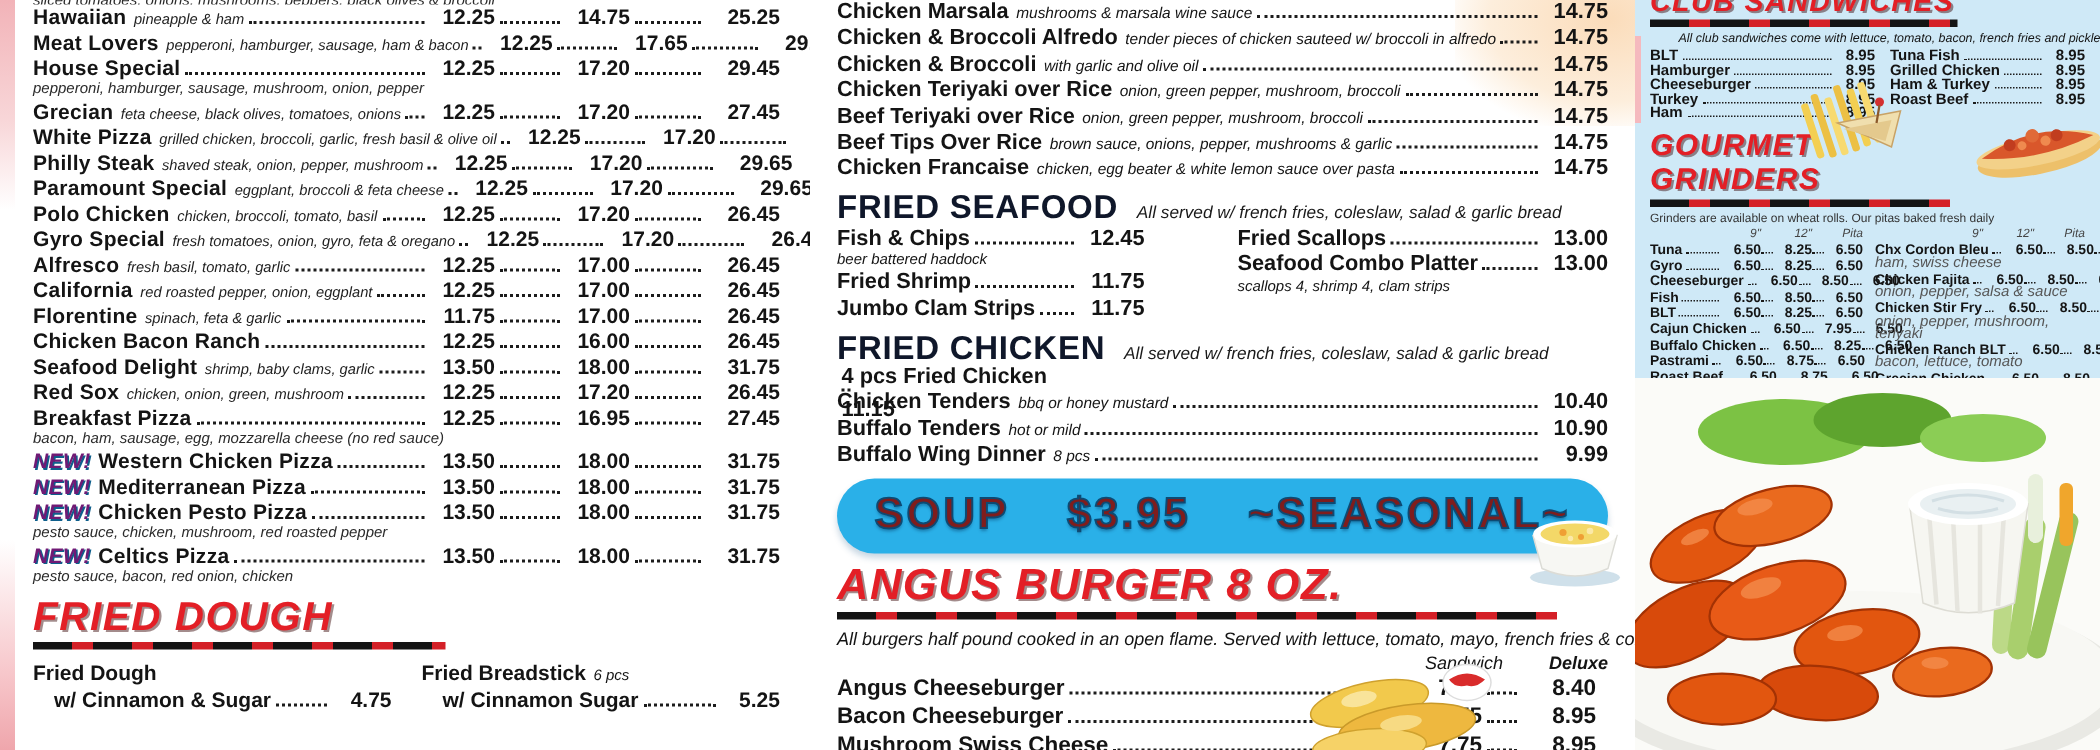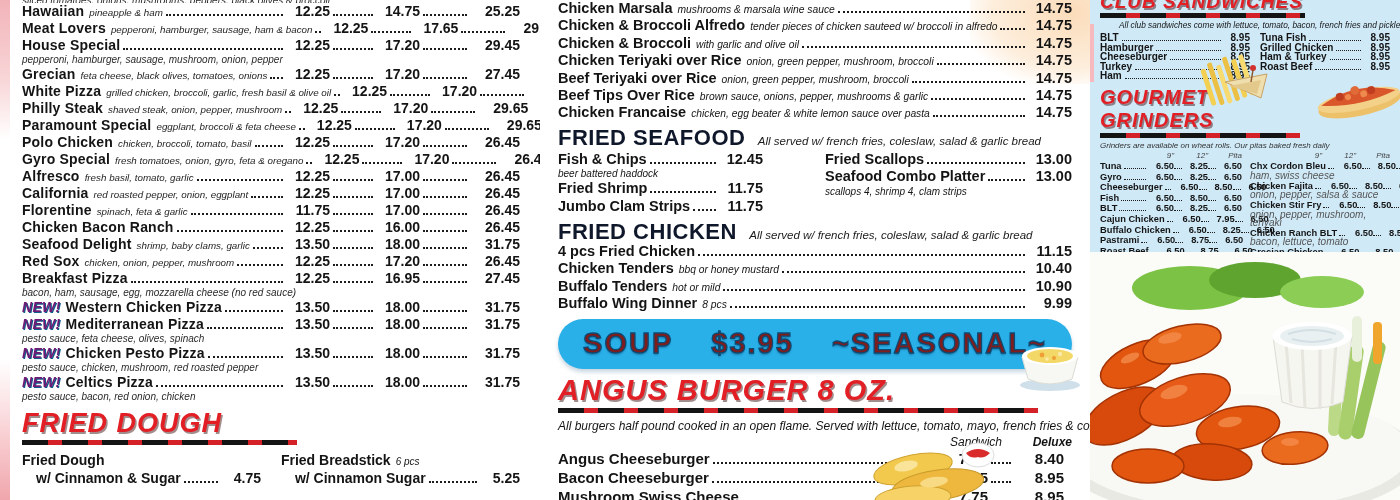--- a/index.html
+++ b/index.html
@@ -90,21 +90,21 @@
   
   .club-title { font-size:19px; margin-top:-9px; width:205px; }
   .club-sub { font-style:italic; font-size:8.3px; text-align:center; margin-top:2px; white-space:nowrap;margin-left:19px; }
   .club-cols { display:flex; margin-top:2px; position:relative; }
   .club-l { width:150px; } .club-r { width:130px; margin-left:10px; }
   .cl-row { display:flex; align-items:baseline; height:9.6px; font-weight:700; font-size:10px; white-space:nowrap; }
   .cl-row .dots { border-bottom-width:1.5px; margin-bottom:2px; }
   .cl-p { flex:0 0 26px; text-align:right; }
 
   .gr-title { font-size:20px; width:200px; margin-top:6px; }
-  .gr-sub { font-style:italic; font-size:8px; color:#333; margin-top:3px; }
+  .gr-sub { font-size:8px; color:#333; margin-top:3px; }
   .gr-cols { display:flex; margin-top:1px; }
   .gr-l { width:142px; } .gr-r { width:140px; margin-left:8px; }
   .gr-head { display:flex; font-style:italic; font-size:8px; color:#444; height:10px; }
   .gr-head .fill { flex:1; }
   .gr-head span { flex:0 0 26px; text-align:right; }
   .gr-head .g { flex:0 0 8px; }
   .gr-row { display:flex; align-items:baseline; height:10.6px; font-weight:700; font-size:9.3px; white-space:nowrap; }
   .gr-row .dots { border-bottom-width:1.5px; margin:0 2px 2px; }
   .gr-p { flex:0 0 26px; text-align:right; }
   .gr-mini { flex:0 0 8px; border-bottom:1.5px dotted #1c1c1c; margin-bottom:2px; }
@@ -258,21 +258,21 @@
           <span class="pz-desc">shrimp, baby clams, garlic</span>
           <span class="dots"></span>
           <span class="pz-price">13.50</span>
           <span class="dots fix" style="flex: 0 0 40px;"></span>
           <span class="pz-price">18.00</span>
           <span class="dots fix" style="flex: 0 0 44px;"></span>
           <span class="pz-price p3">31.75</span>
         </div>
         <div class="pz-row">
           <span class="pz-name">Red Sox</span>
-          <span class="pz-desc">chicken, onion, pepper, mushroom</span>
+          <span class="pz-desc">chicken, onion, green, mushroom</span>
           <span class="dots"></span>
           <span class="pz-price">12.25</span>
           <span class="dots fix" style="flex: 0 0 40px;"></span>
           <span class="pz-price">17.20</span>
           <span class="dots fix" style="flex: 0 0 44px;"></span>
           <span class="pz-price p3">26.45</span>
         </div>
         <div class="pz-row">
           <span class="pz-name">Breakfast Pizza</span>
           <span class="dots"></span>
@@ -294,21 +294,20 @@
         </div>
         <div class="pz-row">
           <span class="pz-name"><span class="new-badge">NEW!</span>Mediterranean Pizza</span>
           <span class="dots"></span>
           <span class="pz-price">13.50</span>
           <span class="dots fix" style="flex: 0 0 40px;"></span>
           <span class="pz-price">18.00</span>
           <span class="dots fix" style="flex: 0 0 44px;"></span>
           <span class="pz-price p3">31.75</span>
         </div>
-        <div class="pz-below">pesto sauce, feta cheese, olives, spinach</div>
         <div class="pz-row">
           <span class="pz-name"><span class="new-badge">NEW!</span>Chicken Pesto Pizza</span>
           <span class="dots"></span>
           <span class="pz-price">13.50</span>
           <span class="dots fix" style="flex: 0 0 40px;"></span>
           <span class="pz-price">18.00</span>
           <span class="dots fix" style="flex: 0 0 44px;"></span>
           <span class="pz-price p3">31.75</span>
         </div>
         <div class="pz-below">pesto sauce, chicken, mushroom, red roasted pepper</div>
@@ -434,21 +433,21 @@
           </div>
       </div>
     </div>
 
     <div class="fc-block" style="margin-top:4px;">
       <div style="height:24px;">
         <span class="inline-head">FRIED CHICKEN</span>
         <span class="sub-note">All served w/ french fries, coleslaw, salad &amp; garlic bread</span>
       </div>
       <div>
-          <div class="dn-row" style="height: 17.5px;">
+          <div class="dn-row" style="height: 17.5px; flex-direction: column;">
             <span class="dn-name">4 pcs Fried Chicken</span>
             <span class="dots"></span>
             <span class="dn-price">11.15</span>
           </div>
           <div class="dn-row" style="height: 17.5px;">
             <span class="dn-name">Chicken Tenders</span>
             <span class="dn-desc">bbq or honey mustard</span>
             <span class="dots"></span>
             <span class="dn-price">10.40</span>
           </div>

